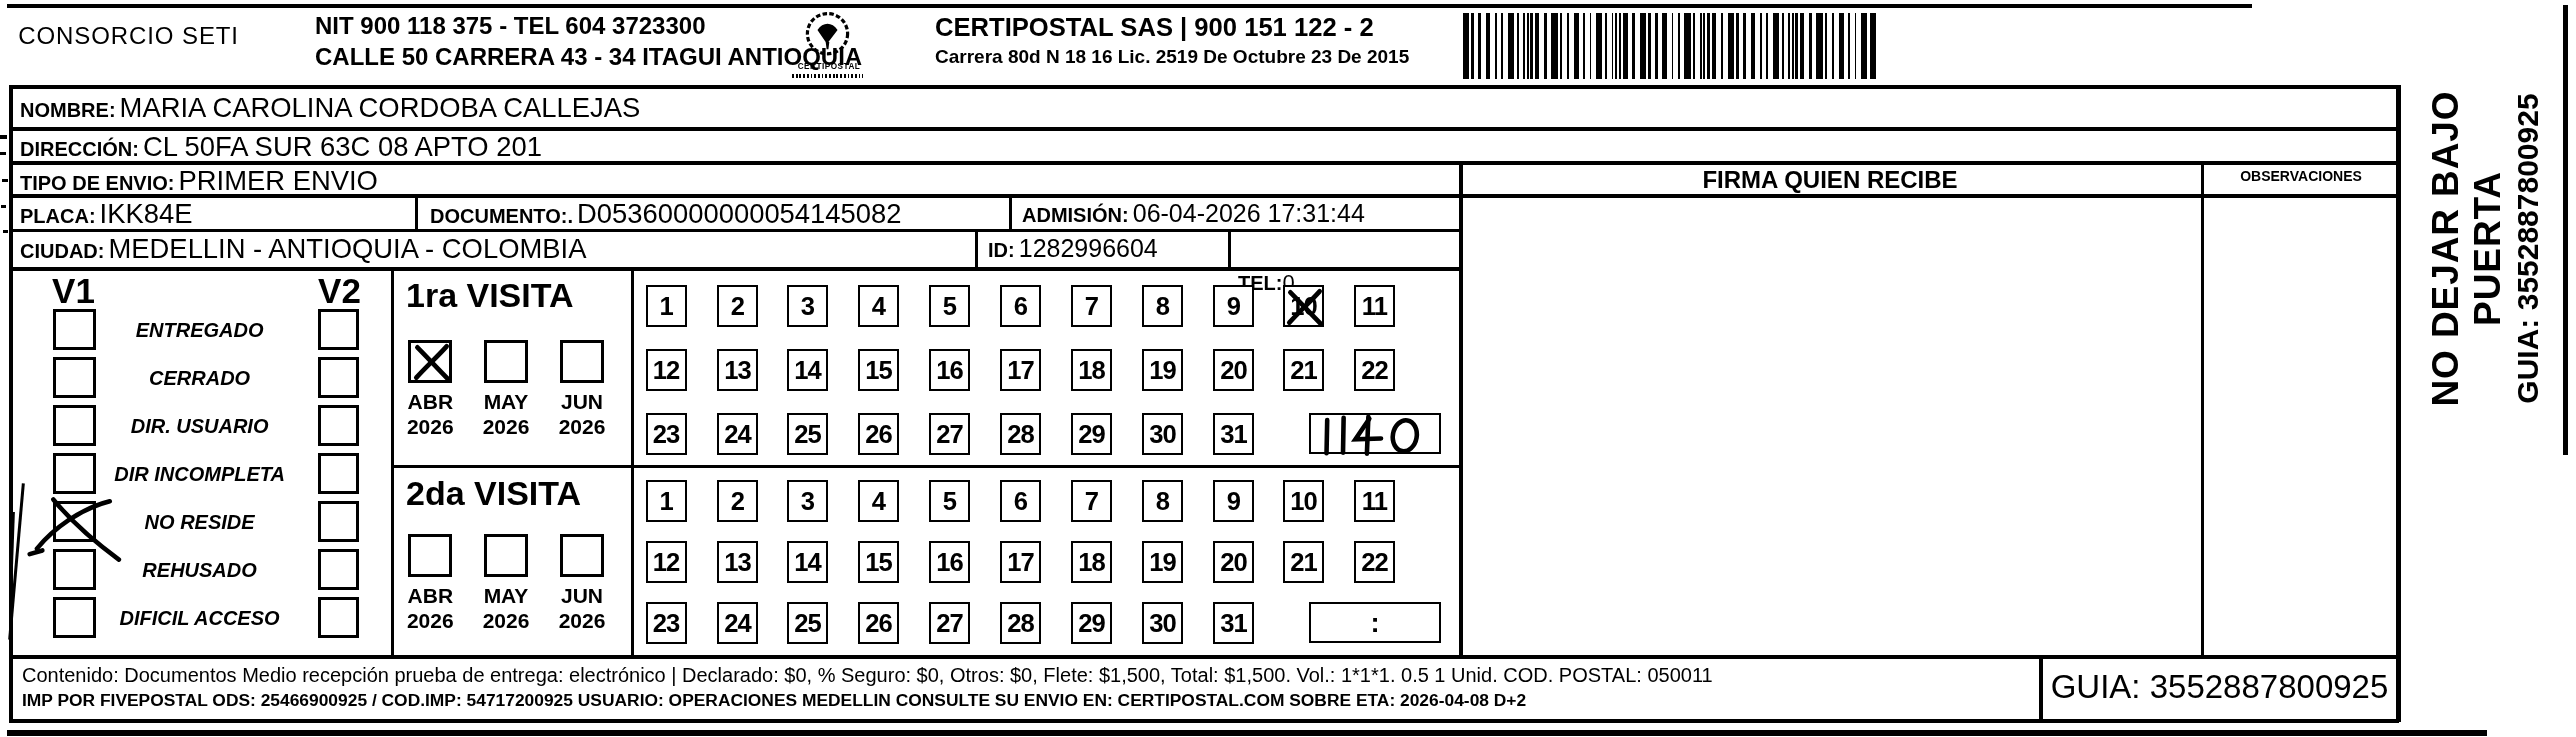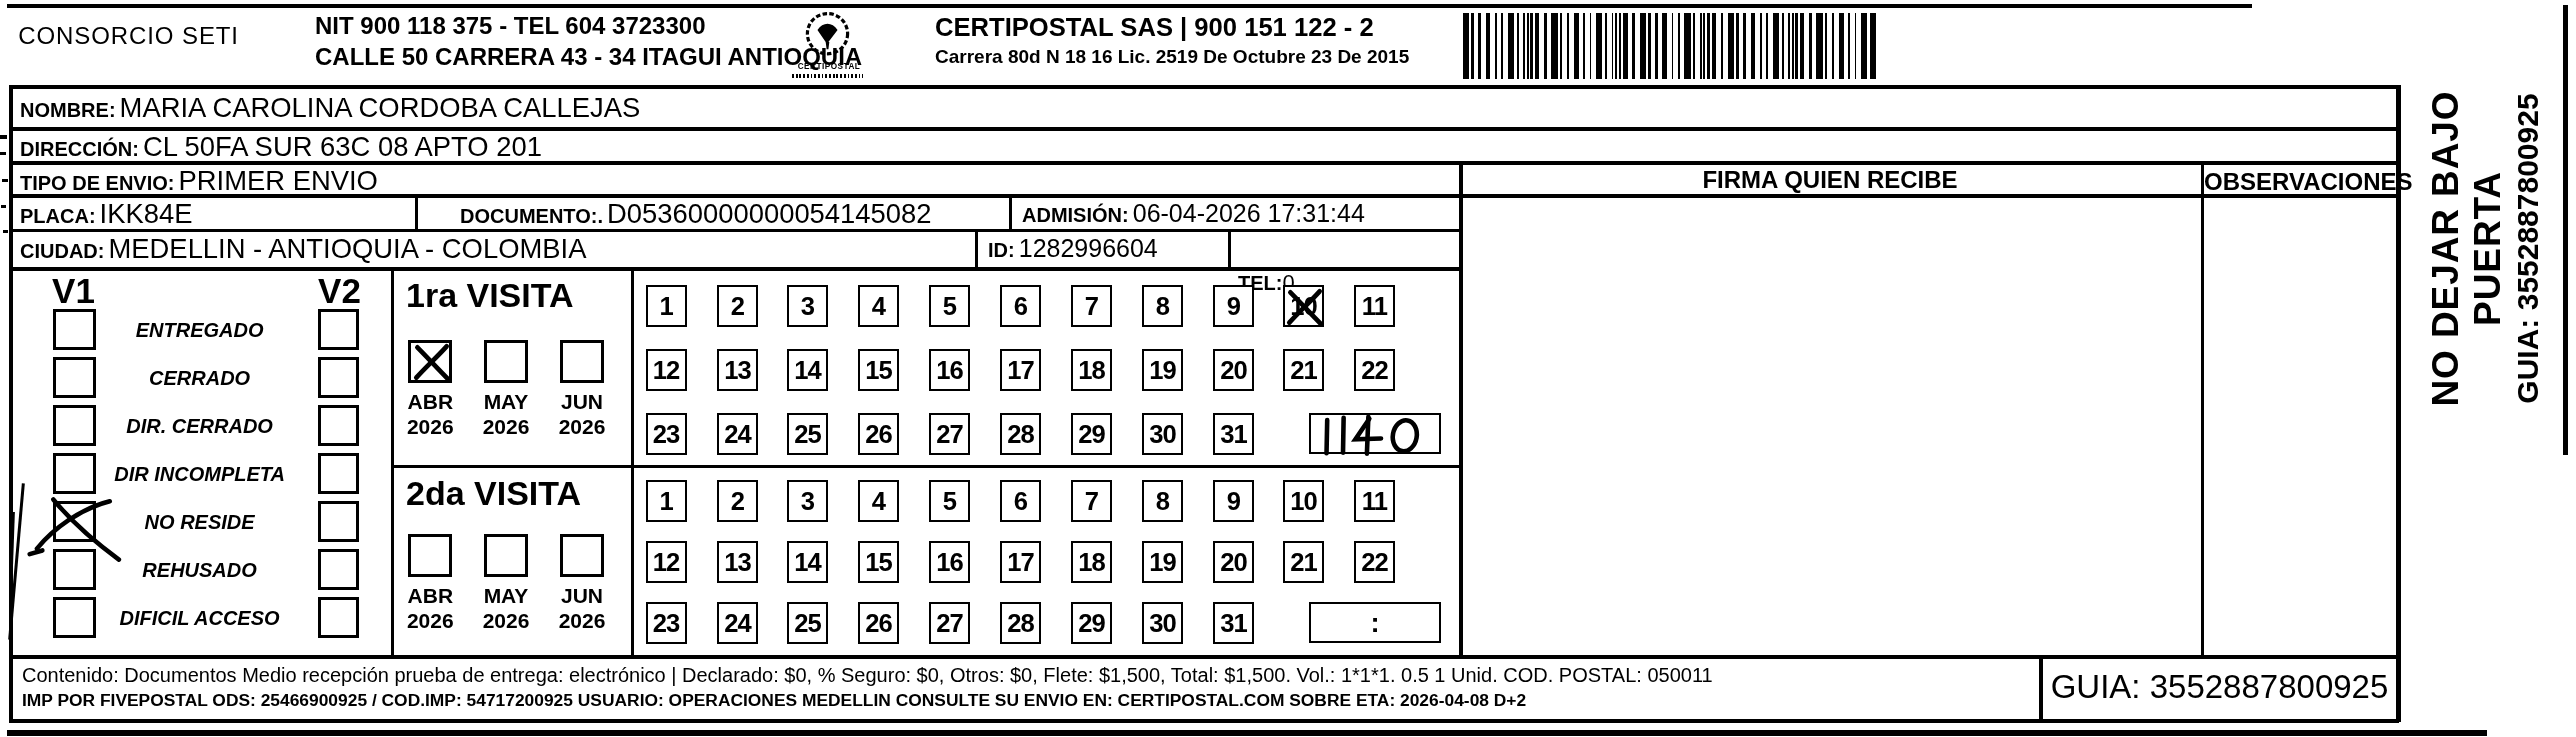--- a/index.html
+++ b/index.html
@@ -160,21 +160,21 @@
     <span class="val">CL 50FA SUR 63C 08 APTO 201</span>
   </div>
   <div class="fld" style="left:20px;top:165px;">
     <span class="lbl">TIPO DE ENVIO:</span>
     <span class="val">PRIMER ENVIO</span>
   </div>
   <div class="fld" style="left:20px;top:198px;">
     <span class="lbl">PLACA:</span>
     <span class="val">IKK84E</span>
   </div>
-  <div class="fld" style="left:430px;top:198px;margin-left:30px;">
+  <div class="fld" style="left:430px;top:198px;">
     <span class="lbl">DOCUMENTO:.</span>
     <span class="val">D05360000000054145082</span>
   </div>
   <div class="fld" style="left:1022px;top:199px;">
     <span class="lbl">ADMISIÓN:</span>
     <span class="val-sm">06-04-2026 17:31:44</span>
   </div>
   <div class="fld" style="left:20px;top:233px;">
     <span class="lbl">CIUDAD:</span>
     <span class="val">MEDELLIN - ANTIOQUIA - COLOMBIA</span>
@@ -195,21 +195,21 @@
         <div class="slabel">ENTREGADO</div>
         <div class="cbx" style="left: 309px; width: 35px;"></div>
       </div>
       <div class="srow" style="top: 86px;">
         <div class="cbx" style="left: 44px;"></div>
         <div class="slabel">CERRADO</div>
         <div class="cbx" style="left: 309px; width: 35px;"></div>
       </div>
       <div class="srow" style="top: 134px;">
         <div class="cbx" style="left: 44px;"></div>
-        <div class="slabel">DIR. CERRADO</div>
+        <div class="slabel">DIR. USUARIO</div>
         <div class="cbx" style="left: 309px; width: 35px;"></div>
       </div>
       <div class="srow" style="top: 230px;">
         <div class="cbx" style="left: 44px;"></div>
         <div class="slabel">NO RESIDE</div>
         <div class="cbx" style="left: 309px; width: 35px;"></div>
       </div>
       <div class="srow" style="top: 182px;">
         <div class="cbx" style="left: 44px;"></div>
         <div class="slabel">DIR INCOMPLETA</div>
@@ -353,21 +353,21 @@
       <path d="M61 4 L58 44"></path>
       <ellipse cx="100" cy="26" rx="13" ry="17" transform="rotate(12 100 26)"></ellipse>
     </svg>
   </div>
 
   <div class="widebox" style="left:1309px;top:602px;">
     <span style="font-size:27.4px;font-weight:bold;line-height:37px;">:</span>
   </div>
 
   <div class="t" style="left:1462px;top:166px;width:736px;text-align:center;font-size:24px;font-weight:bold;">FIRMA QUIEN RECIBE</div>
-  <div class="t" style="left:2204px;top:168px;width:194px;text-align:center;font-size:24px;font-weight:bold;">OBSERVACIONES</div>
+  <div class="t" style="left:2204px;top:168px;width:194px;text-align:center;font-size:14px;font-weight:bold;">OBSERVACIONES</div>
 
   <div class="t" style="left:22px;top:664px;font-size:20px;">Contenido: Documentos Medio recepción prueba de entrega: electrónico | Declarado: $0, % Seguro: $0, Otros: $0, Flete: $1,500, Total: $1,500. Vol.: 1*1*1. 0.5 1 Unid. COD. POSTAL: 050011</div>
   <div class="t" style="left:22px;top:690px;font-size:17.4px;font-weight:bold;">IMP POR FIVEPOSTAL ODS: 25466900925 / COD.IMP: 54717200925 USUARIO: OPERACIONES MEDELLIN CONSULTE SU ENVIO EN: CERTIPOSTAL.COM SOBRE ETA: 2026-04-08 D+2</div>
   <div class="t" style="left:2043px;top:668px;width:353px;text-align:center;font-size:33px;">GUIA: 3552887800925</div>
 
   <div id="side-text">
     <div class="l1">NO DEJAR BAJO PUERTA</div>
     <div class="l2">GUIA: 3552887800925</div>
   </div>
 

